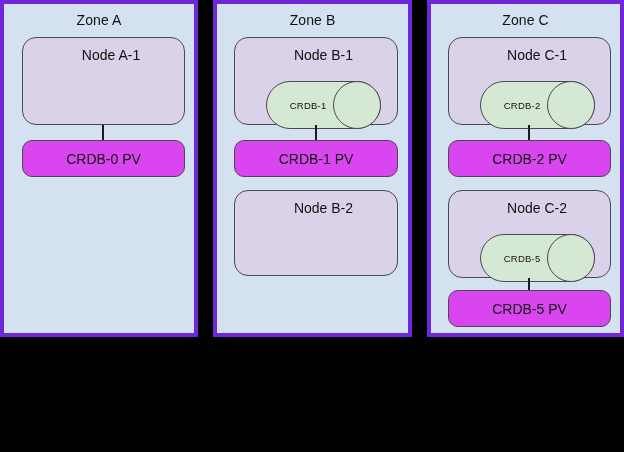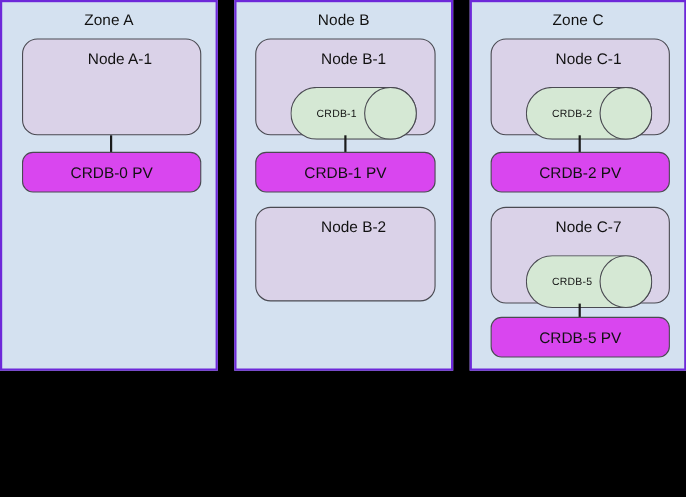--- a/index.html
+++ b/index.html
@@ -7,21 +7,21 @@
     position:relative;
     width:624px;height:452px;
     background:#000000;
     overflow:hidden;
     font-family:"Liberation Sans", sans-serif;
     -webkit-font-smoothing:antialiased;
   }
   .zone{
     position:absolute;
     background:#d4e1f0;
-    border:2px solid #6d28d9;
+    border:4px solid #6d28d9;
     box-sizing:border-box;
   }
   .zone-title{
     position:absolute;
     top:8px;left:0;right:0;
     text-align:center;
     font-size:14px;
     color:#111111;
     line-height:16px;
     letter-spacing:0.1px;
@@ -92,21 +92,21 @@
     </div>
 
     <div class="connector" style="left:98px;top:121px;height:17px;"></div>
 
     <div class="pv" style="left:18px;top:136px;width:163px;height:37px;">
         <span>CRDB-0 PV</span>
       </div>
   </div>
 
   <div class="zone" style="left:213px;top:0px;width:199px;height:337px;">
-    <div class="zone-title">Node B</div>
+    <div class="zone-title">Zone B</div>
 
     <div class="node" style="left:17px;top:33px;width:164px;height:88px;">
       <div class="node-title">Node B-1</div>
 
       <div class="cyl" style="left:31px;top:43px;width:115px;height:48px;">
         <svg width="115" height="48" viewBox="0 0 115 48">
           <path d="M24,0.5 H91 A23.5,23.5 0 0 1 91,47.5 H24 A23.5,23.5 0 0 1 24,0.5 Z" fill="#d5e8d4" stroke="#4a4a52" stroke-width="1"></path>
           <ellipse cx="91" cy="24" rx="23.5" ry="23.5" fill="#d5e8d4" stroke="#4a4a52" stroke-width="1"></ellipse>
         </svg>
         <div class="cyl-label">CRDB-1</div>
@@ -139,21 +139,21 @@
       </div>
     </div>
 
     <div class="connector" style="left:97px;top:121px;height:17px;"></div>
 
     <div class="pv" style="left:17px;top:136px;width:163px;height:37px;">
         <span>CRDB-2 PV</span>
       </div>
 
     <div class="node" style="left:17px;top:186px;width:163px;height:88px;">
-      <div class="node-title">Node C-7</div>
+      <div class="node-title">Node C-2</div>
 
       <div class="cyl" style="left:31px;top:43px;width:115px;height:48px;">
         <svg width="115" height="48" viewBox="0 0 115 48">
           <path d="M24,0.5 H91 A23.5,23.5 0 0 1 91,47.5 H24 A23.5,23.5 0 0 1 24,0.5 Z" fill="#d5e8d4" stroke="#4a4a52" stroke-width="1"></path>
           <ellipse cx="91" cy="24" rx="23.5" ry="23.5" fill="#d5e8d4" stroke="#4a4a52" stroke-width="1"></ellipse>
         </svg>
         <div class="cyl-label">CRDB-5</div>
       </div>
     </div>
 

